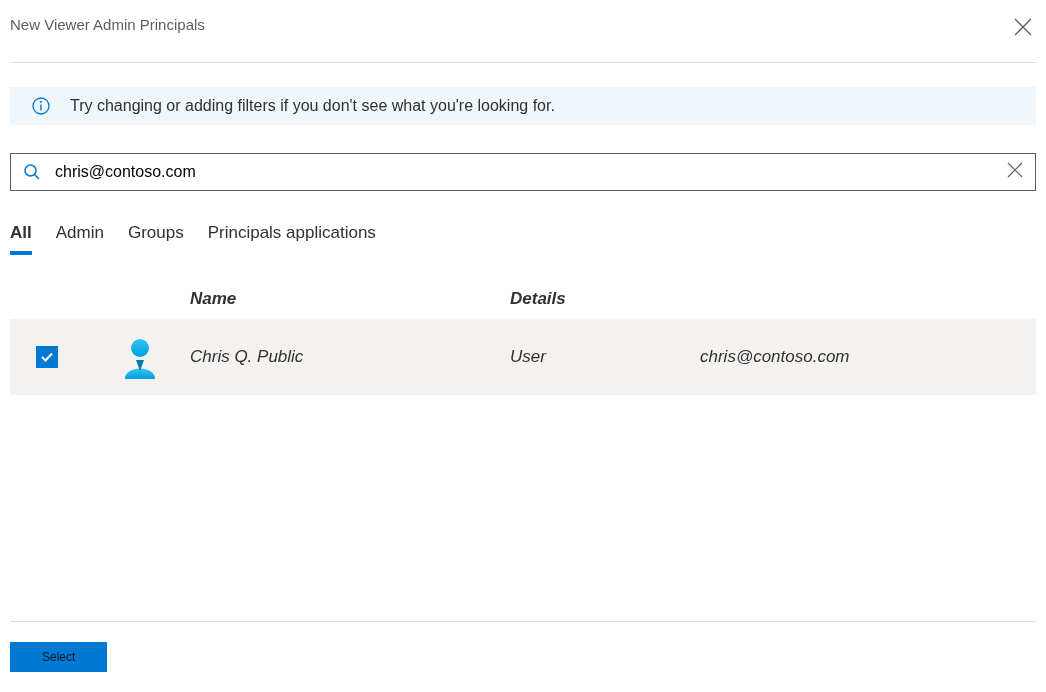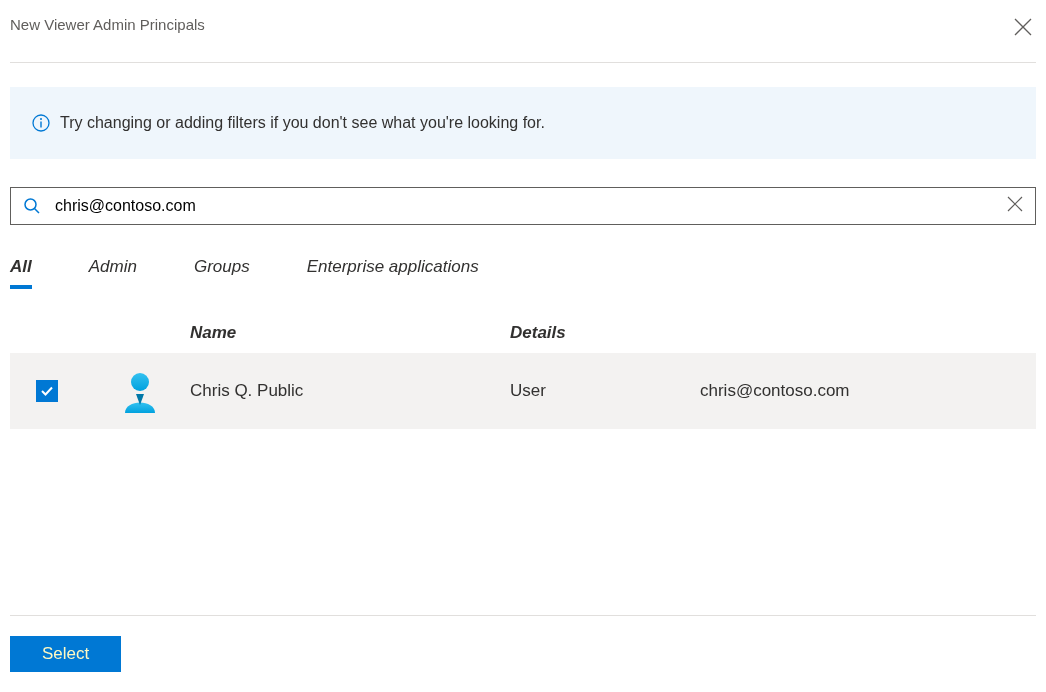--- a/index.html
+++ b/index.html
@@ -5,43 +5,43 @@
     * { box-sizing: border-box; margin: 0; padding: 0; }
     body { font-family: 'Segoe UI', Arial, sans-serif; color: #323130; background: #fff; width: 1046px; height: 692px; position: relative; }
 
     .header { padding: 14px 10px 0; }
     .title-row { display: flex; justify-content: space-between; align-items: flex-start; }
     .page-title { font-size: 30px; font-weight: 600; color: #323130; }
     .page-subtitle { color: #605e5c; font-size: 15px; margin-top: 2px; text-align: center; }
     .close-x { cursor: pointer; padding: 4px; }
     .divider { border-top: 1px solid #e1dfdd; margin: 18px 10px 0; }
 
-    .info-bar { background: #eff6fc; margin: 24px 10px 0; padding: 27px 22px; display: flex; align-items: center; gap: 10px; }
+    .info-bar { background: #eff6fc; margin: 24px 10px 0; padding: 10px 22px; display: flex; align-items: center; gap: 20px; }
     .info-bar .info-text { font-size: 16px; color: #323130; }
 
     .search-section { margin: 28px 10px 0; }
     .search-label { font-size: 16px; }
     .search-input-wrap { display: flex; align-items: center; border: 1px solid #605e5c; margin-top: 6px; padding: 8px 12px; gap: 14px; }
     .search-input-wrap input { flex: 1; border: none; outline: none; font-size: 16px; font-family: inherit; }
     .search-input-wrap .clear-x { cursor: pointer; }
 
-    .tabs { display: flex; gap: 57px; padding: 32px 10px 0; font-style: italic; }
+    .tabs { display: flex; gap: 24px; padding: 32px 10px 0; }
     .tab { font-size: 17px; padding-bottom: 8px; cursor: pointer; }
     .tab.active { font-weight: 600; border-bottom: 4px solid #0078d4; }
 
     .table { margin: 34px 10px 0; }
     .thead { display: grid; grid-template-columns: 80px 100px 320px 190px 1fr; align-items: center; padding-bottom: 10px; font-style: italic; }
     .th { font-size: 17px; font-weight: 600; }
     .trow { display: grid; grid-template-columns: 80px 100px 320px 190px 1fr; align-items: center; background: #f3f2f1; padding: 16px 0; }
     .checkbox { width: 22px; height: 22px; background: #0078d4; display: inline-flex; align-items: center; justify-content: center; margin-left: 26px; cursor: pointer; }
     .avatar { display: inline-flex; justify-content: center; }
-    .td { font-size: 17px; color: #323130; }
+    .td { font-size: 17px; color: #323130; font-style: italic; }
 
     .footer { position: absolute; left: 10px; right: 10px; bottom: 0; padding: 20px 0; border-top: 1px solid #e1dfdd; }
-    .select-btn { background: #0078d4; color: #fef9c3; border: none; font-size: 17px; padding: 8px 32px; cursor: pointer; }
+    .select-btn { background: #0078d4; color: #0f172a; border: none; font-size: 12px; padding: 8px 32px; cursor: pointer; }
   </style>
 </head>
 <body>
 
 <div class="header">
   <div class="title-row">
     <div>
       <div class="page-subtitle">New Viewer Admin Principals</div>
     </div>
     <div class="close-x">
@@ -75,21 +75,21 @@
           <path d="M1 1 L15 15 M15 1 L1 15" stroke="#605e5c" stroke-width="1.2" fill="none"></path>
         </svg>
     </span>
   </div>
 </div>
 
 <div class="tabs">
   <div class="tab active">All</div>
   <div class="tab">Admin</div>
   <div class="tab">Groups</div>
-  <div class="tab">Enterprise applications</div>
+  <div class="tab">Principals applications</div>
 </div>
 
 <div class="table">
   <div class="thead">
     <div></div>
     <div></div>
     <div class="th">Name</div>
     <div class="th">Details</div>
   </div>
   <div class="trow">

